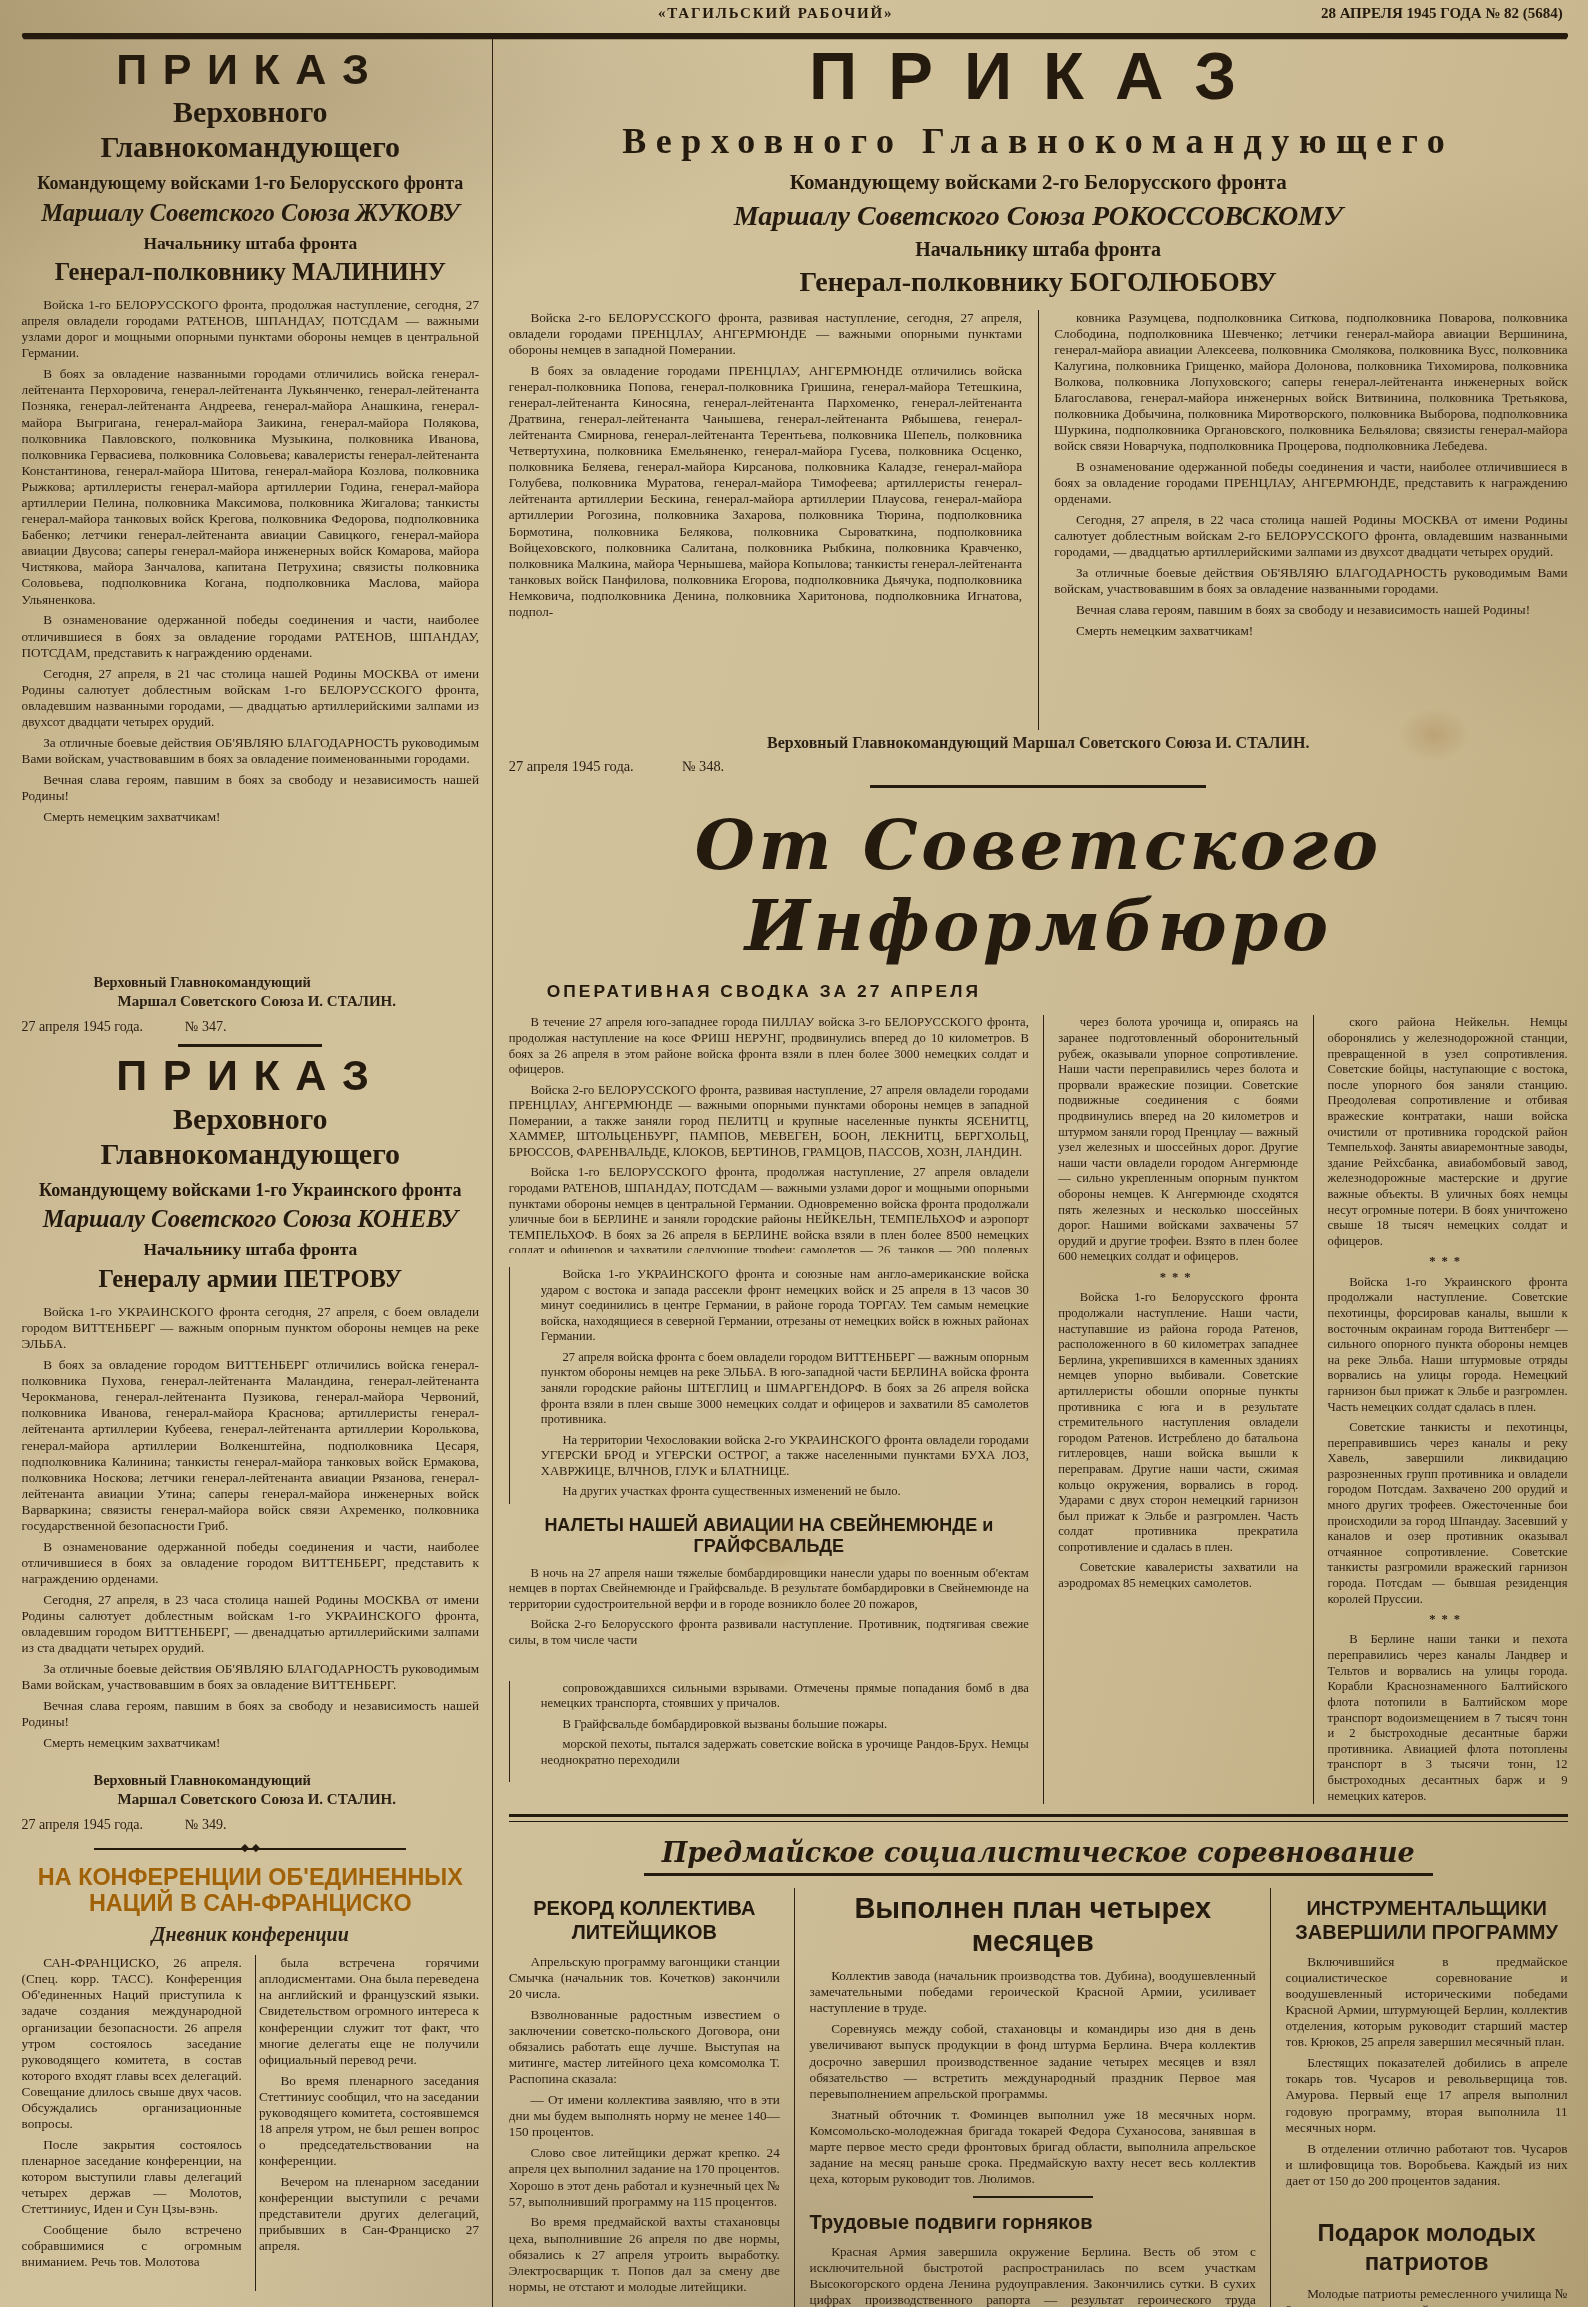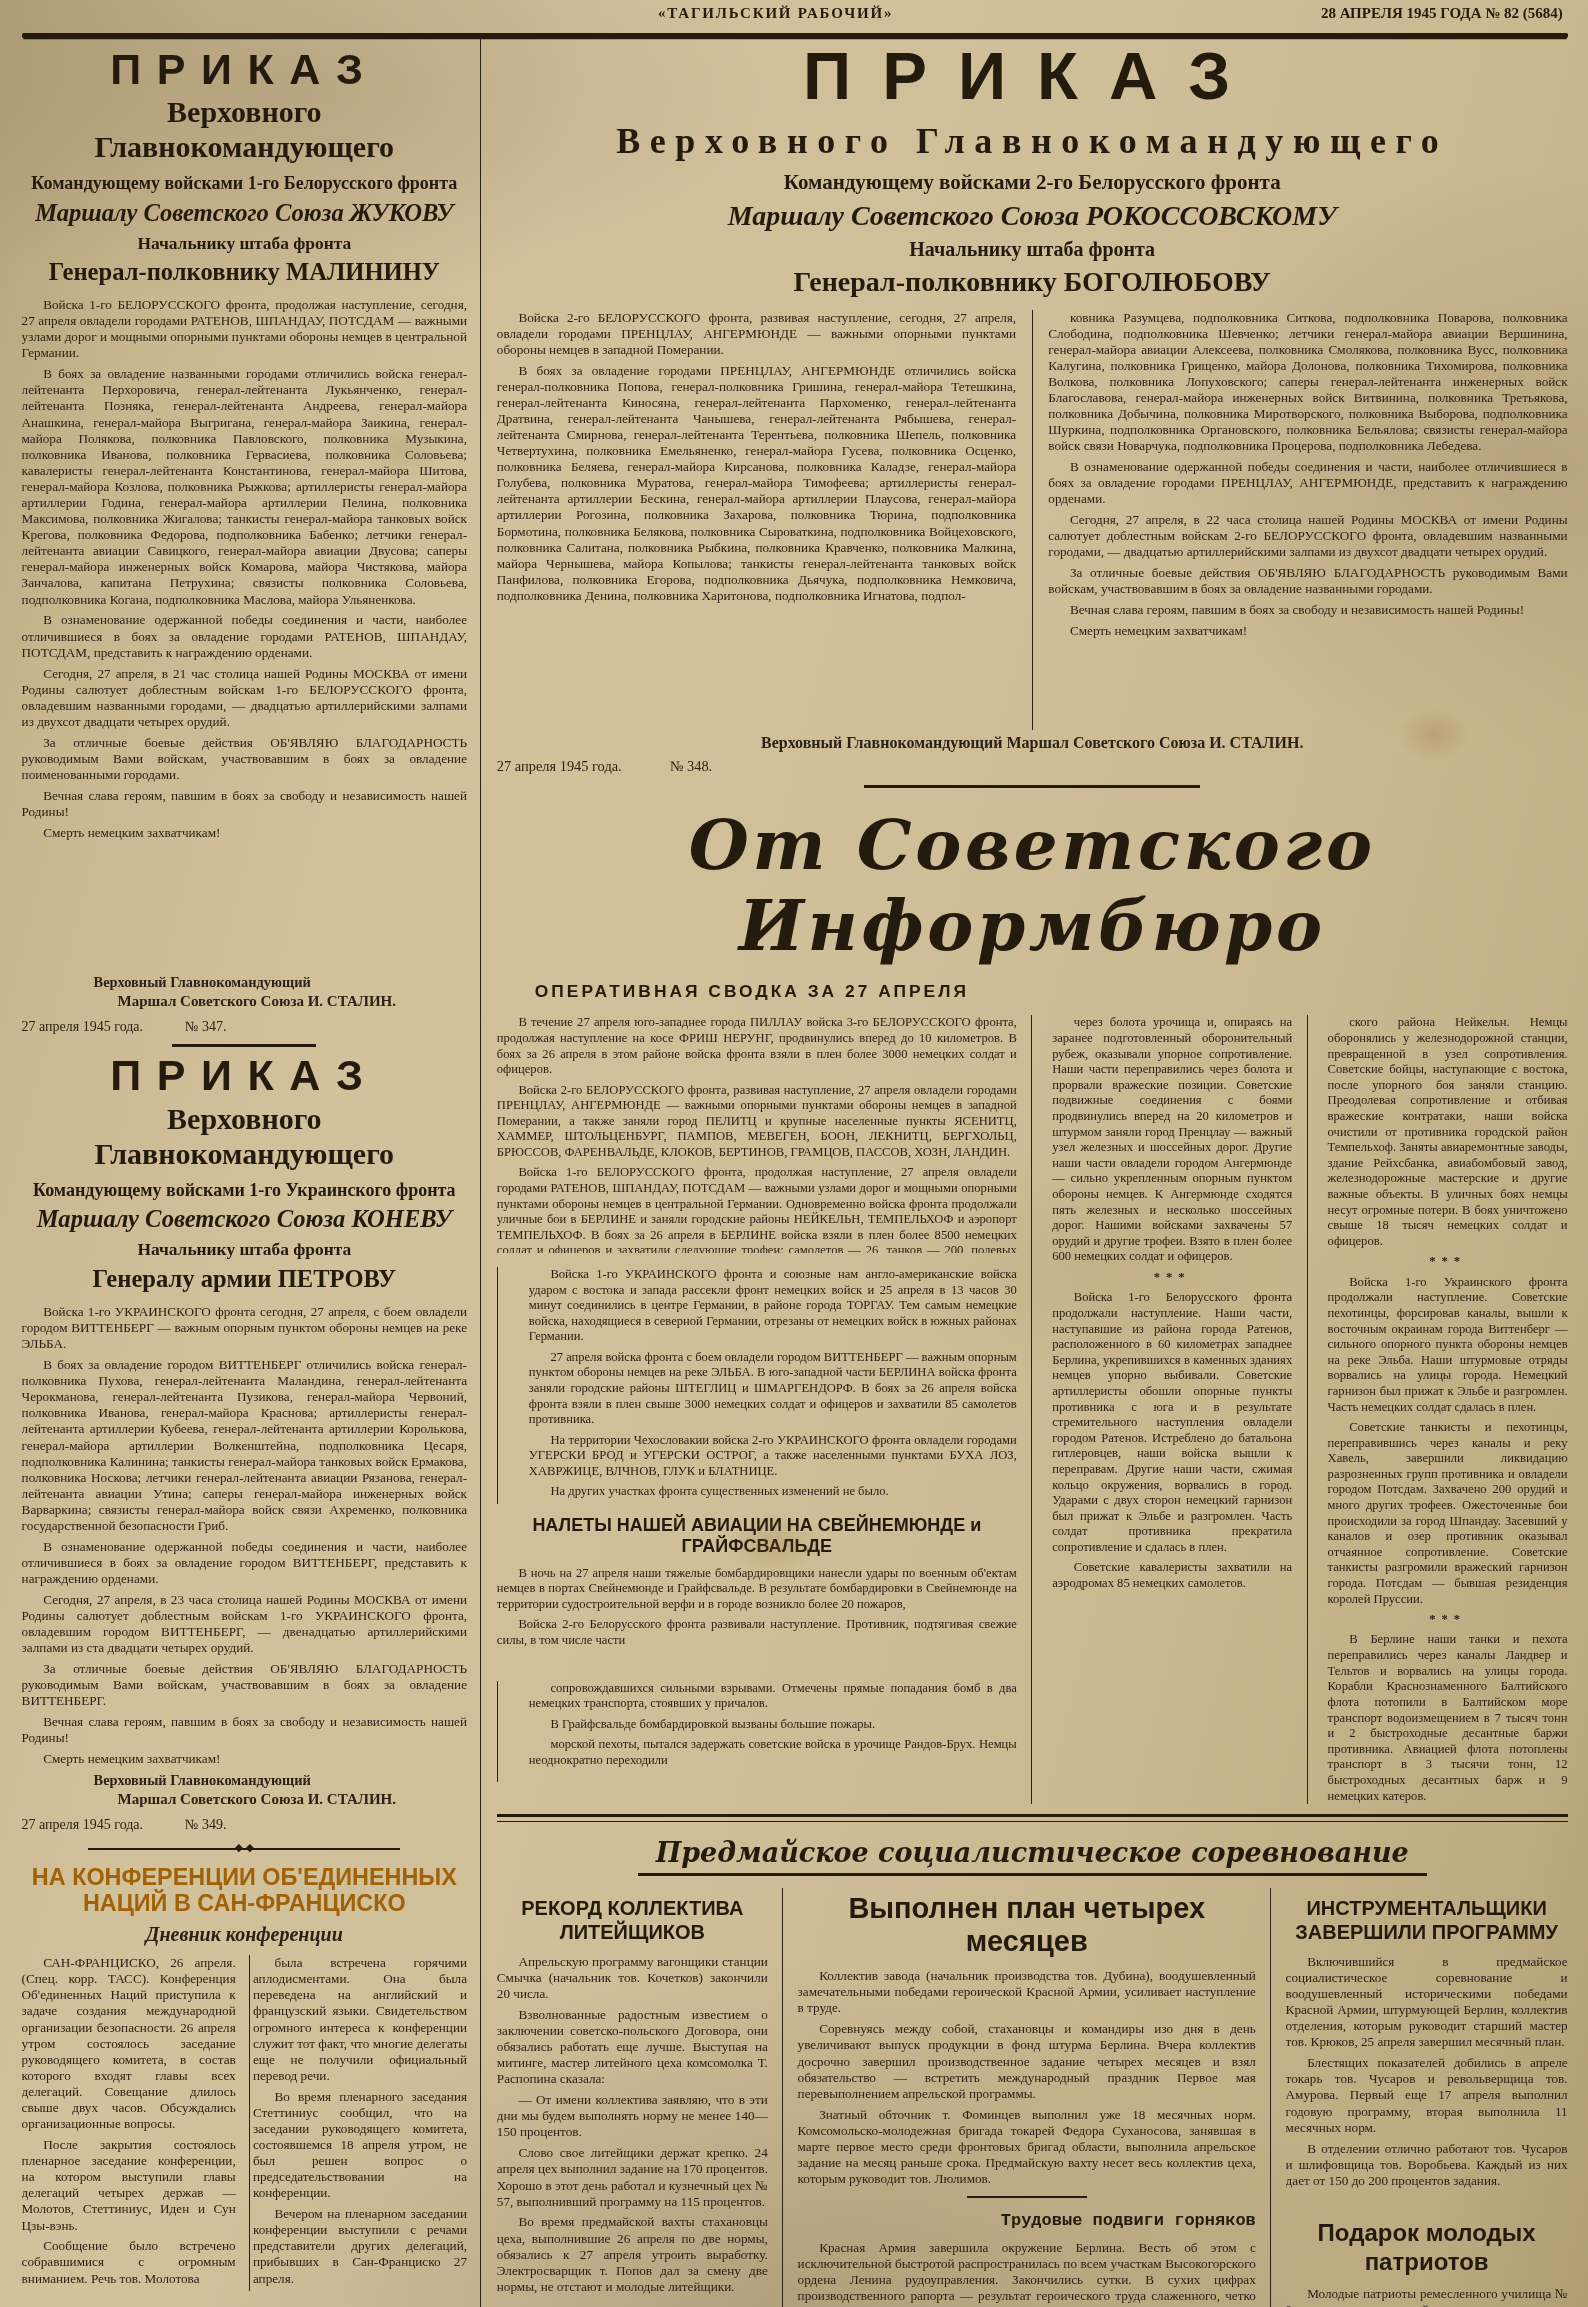--- a/index.html
+++ b/index.html
@@ -69,32 +69,32 @@
   
   .ib-title{font-family:"DejaVu Serif",serif;font-style:italic;font-weight:bold;font-size:69px;text-align:center;letter-spacing:3.6px;color:#241a0e;margin-top:15.6px;}
   .ib-sub{font-family:"Liberation Sans","DejaVu Sans",sans-serif;font-weight:bold;font-size:17.4px;letter-spacing:3px;margin:15.6px 0 0 38px;color:#241a0e;}
   .ib{display:flex;gap:14.4px;margin-top:13.2px;height:789px;}
   .ib-wrap2{width:520px;display:flex;flex-direction:column;}
   .ib-row{display:flex;gap:14.4px;overflow:hidden;flex-direction:column;}
   .ib-rowA{height:489px;}
   .ib-rowB{height:216px;}
   .ib-c{flex:1;overflow:hidden;}
   .ib-c + .ib-c{border-left:1.2px solid #2c2115;padding-left:31px;}
-  .ib-col{width:240px;overflow:hidden;border-left:1.2px solid #2c2115;padding-left:20px;}
+  .ib-col{width:240px;overflow:hidden;border-left:1.2px solid #2c2115;padding-left:14px;}
   .av-title{font-family:"Liberation Sans","DejaVu Sans",sans-serif;font-weight:bold;font-size:18px;text-align:center;margin:10.8px 0 8.4px;color:#241a0e;}
   
   .double-rule{border-top:3px solid #241a0e;border-bottom:1.8px solid #241a0e;height:3.6px;margin-top:9.6px;}
   .banner{font-family:"DejaVu Serif",serif;font-style:italic;font-weight:bold;font-size:27px;text-align:center;width:fit-content;margin:15.6px auto 3.6px;padding:0 18px 4.8px;border-bottom:3px solid #241a0e;color:#241a0e;}
   .bt{display:flex;gap:14.4px;margin-top:12px;height:531px;}
   .bt-left{width:271px;overflow:hidden;}
   .bt-center{flex:1;overflow:hidden;border-left:1.2px solid #2c2115;border-right:1.2px solid #2c2115;padding:0 14.4px;}
   .bt-right{width:282px;display:flex;flex-direction:column;overflow:hidden;}
   .bt-h2{font-family:"Liberation Sans","DejaVu Sans",sans-serif;font-weight:bold;font-size:20px;text-align:center;line-height:1.2;margin:8.4px 0 9.6px;color:#241a0e;}
   .bt-h1{font-family:"Liberation Sans","DejaVu Sans",sans-serif;font-weight:bold;font-size:29px;text-align:center;margin:3.6px 0 10.8px;color:#241a0e;}
-  .bt-h3{font-family:Liberation Mono, monospace;font-weight:bold;font-size:17px;text-align:right;margin:13.2px 0 9.6px;color:#241a0e;}
+  .bt-h3{font-family:Liberation Sans, sans-serif;font-weight:bold;font-size:20px;text-align:left;margin:13.2px 0 9.6px;color:#241a0e;}
   .mini-rule{width:120px;height:2.4px;background:#241a0e;margin:8.4px auto;}
   .editor{margin-top:auto;border-top:2.4px double #241a0e;padding-top:8.4px;}
   .ed1{font-weight:bold;font-size:15px;text-align:center;}
   .ed2{font-weight:bold;font-size:17px;text-align:center;letter-spacing:1.2px;margin-top:3.6px;}
   .stain{position:absolute;border-radius:50%;pointer-events:none;}
 </style>
 </head>
 <body>
 
 <div class="vignette"></div>

